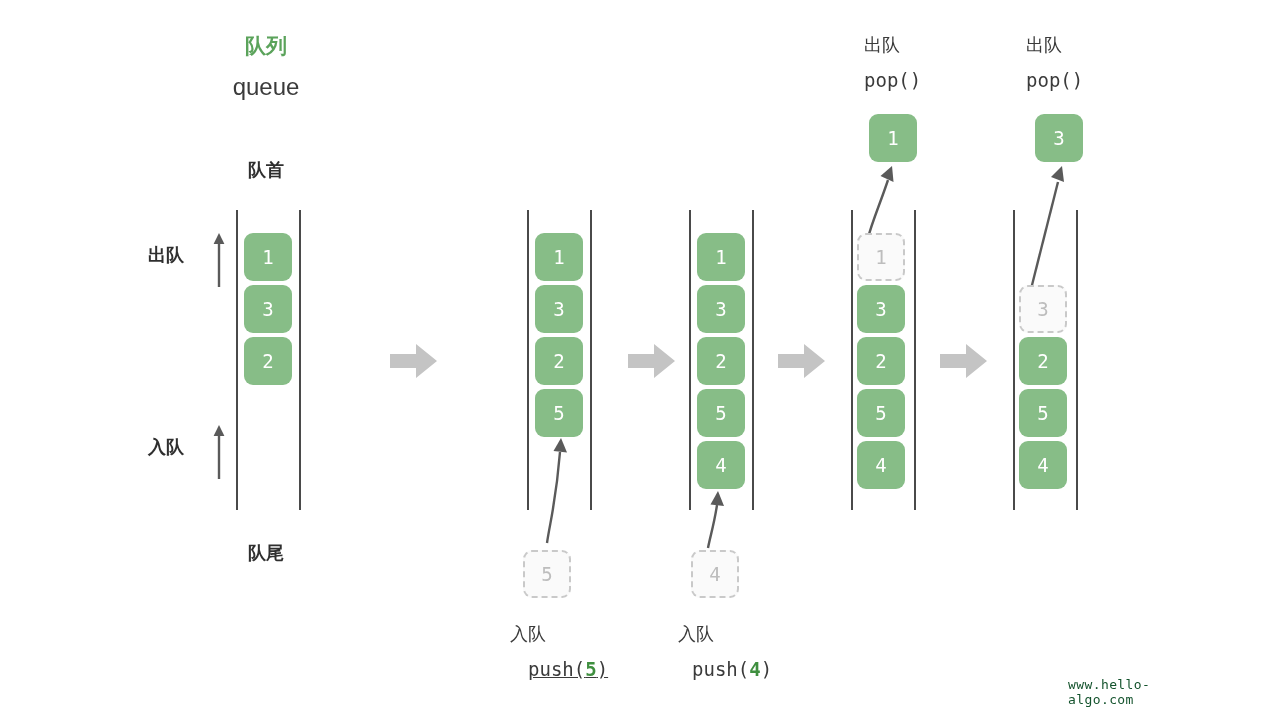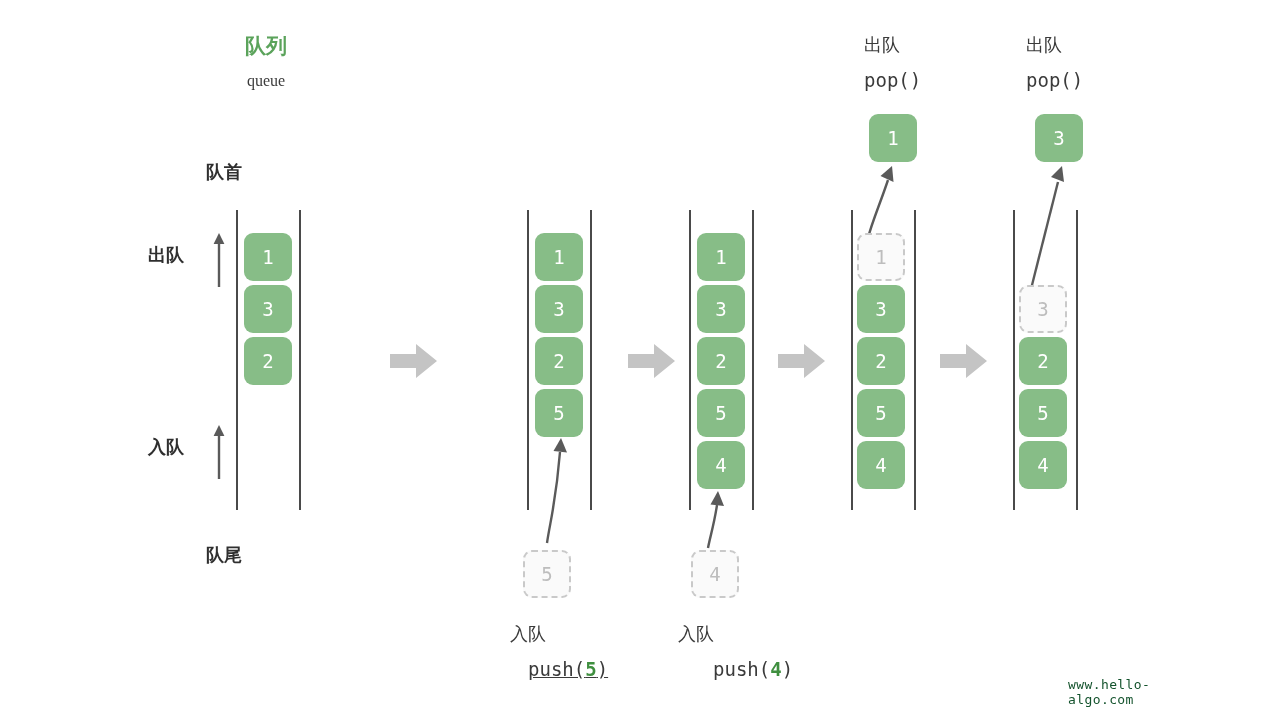--- a/index.html
+++ b/index.html
@@ -28,31 +28,32 @@
     white-space: pre;
     line-height: 1.30;
   }
   .title-cn {
     font-size: 21px;
     font-weight: bold;
     color: #5ba35b;
     text-align: center;
   }
   .title-en {
-    font-size: 16px;
+    font-size: 24px;
     font-weight: normal;
     color: #3b3b3b;
-    font-family: Liberation Serif, serif;
+    font-family: Liberation Sans, sans-serif;
     text-align: center;
   }
   .endlabel {
     font-size: 18px;
     font-weight: bold;
     color: #2f2f2f;
-    text-align: left;
+    text-align: center;
+    font-family: Liberation Mono, monospace;
   }
   .sidelabel {
     font-size: 18px;
     font-weight: bold;
     color: #2f2f2f;
   }
   .op-cn {
     font-size: 18px;
     font-weight: normal;
     color: #3b3b3b;
@@ -192,21 +193,21 @@
   <div class="line-arrow" style="left:688px; top:485px;">
     <svg width="50" height="65" viewBox="0 0 50 65">
       <path d="M 20 63 C 22 52, 26 40, 29 20" stroke="#5a5a5a" stroke-width="2.4" fill="none"></path>
       <polygon points="30,6 22.5,19.5 36,21" fill="#5a5a5a"></polygon>
     </svg>
   </div>
 
   <div class="cell ghost" style="left:691px; top:550px;">4</div>
 
   <div class="txt op-cn" style="left:678px; top:622px;">入队</div>
-  <div class="txt op-code" style="left:713px; top:657px;"><span>push(</span><span class="num">4</span><span>)</span></div>
+  <div class="txt op-code" style="left:692px; top:657px;"><span>push(</span><span class="num">4</span><span>)</span></div>
 
   <div class="flow-arrow" style="left:778px; top:343px;">
     <svg width="48" height="36" viewBox="0 0 48 36">
       <polygon points="0,11 26,11 26,1 47,18 26,35 26,25 0,25" fill="#c4c4c4"></polygon>
     </svg>
   </div>
 
   <div class="txt op-cn" style="left:864px; top:33px;">出队</div>
   <div class="txt op-code" style="left:864px; top:68px;">pop()</div>
 

